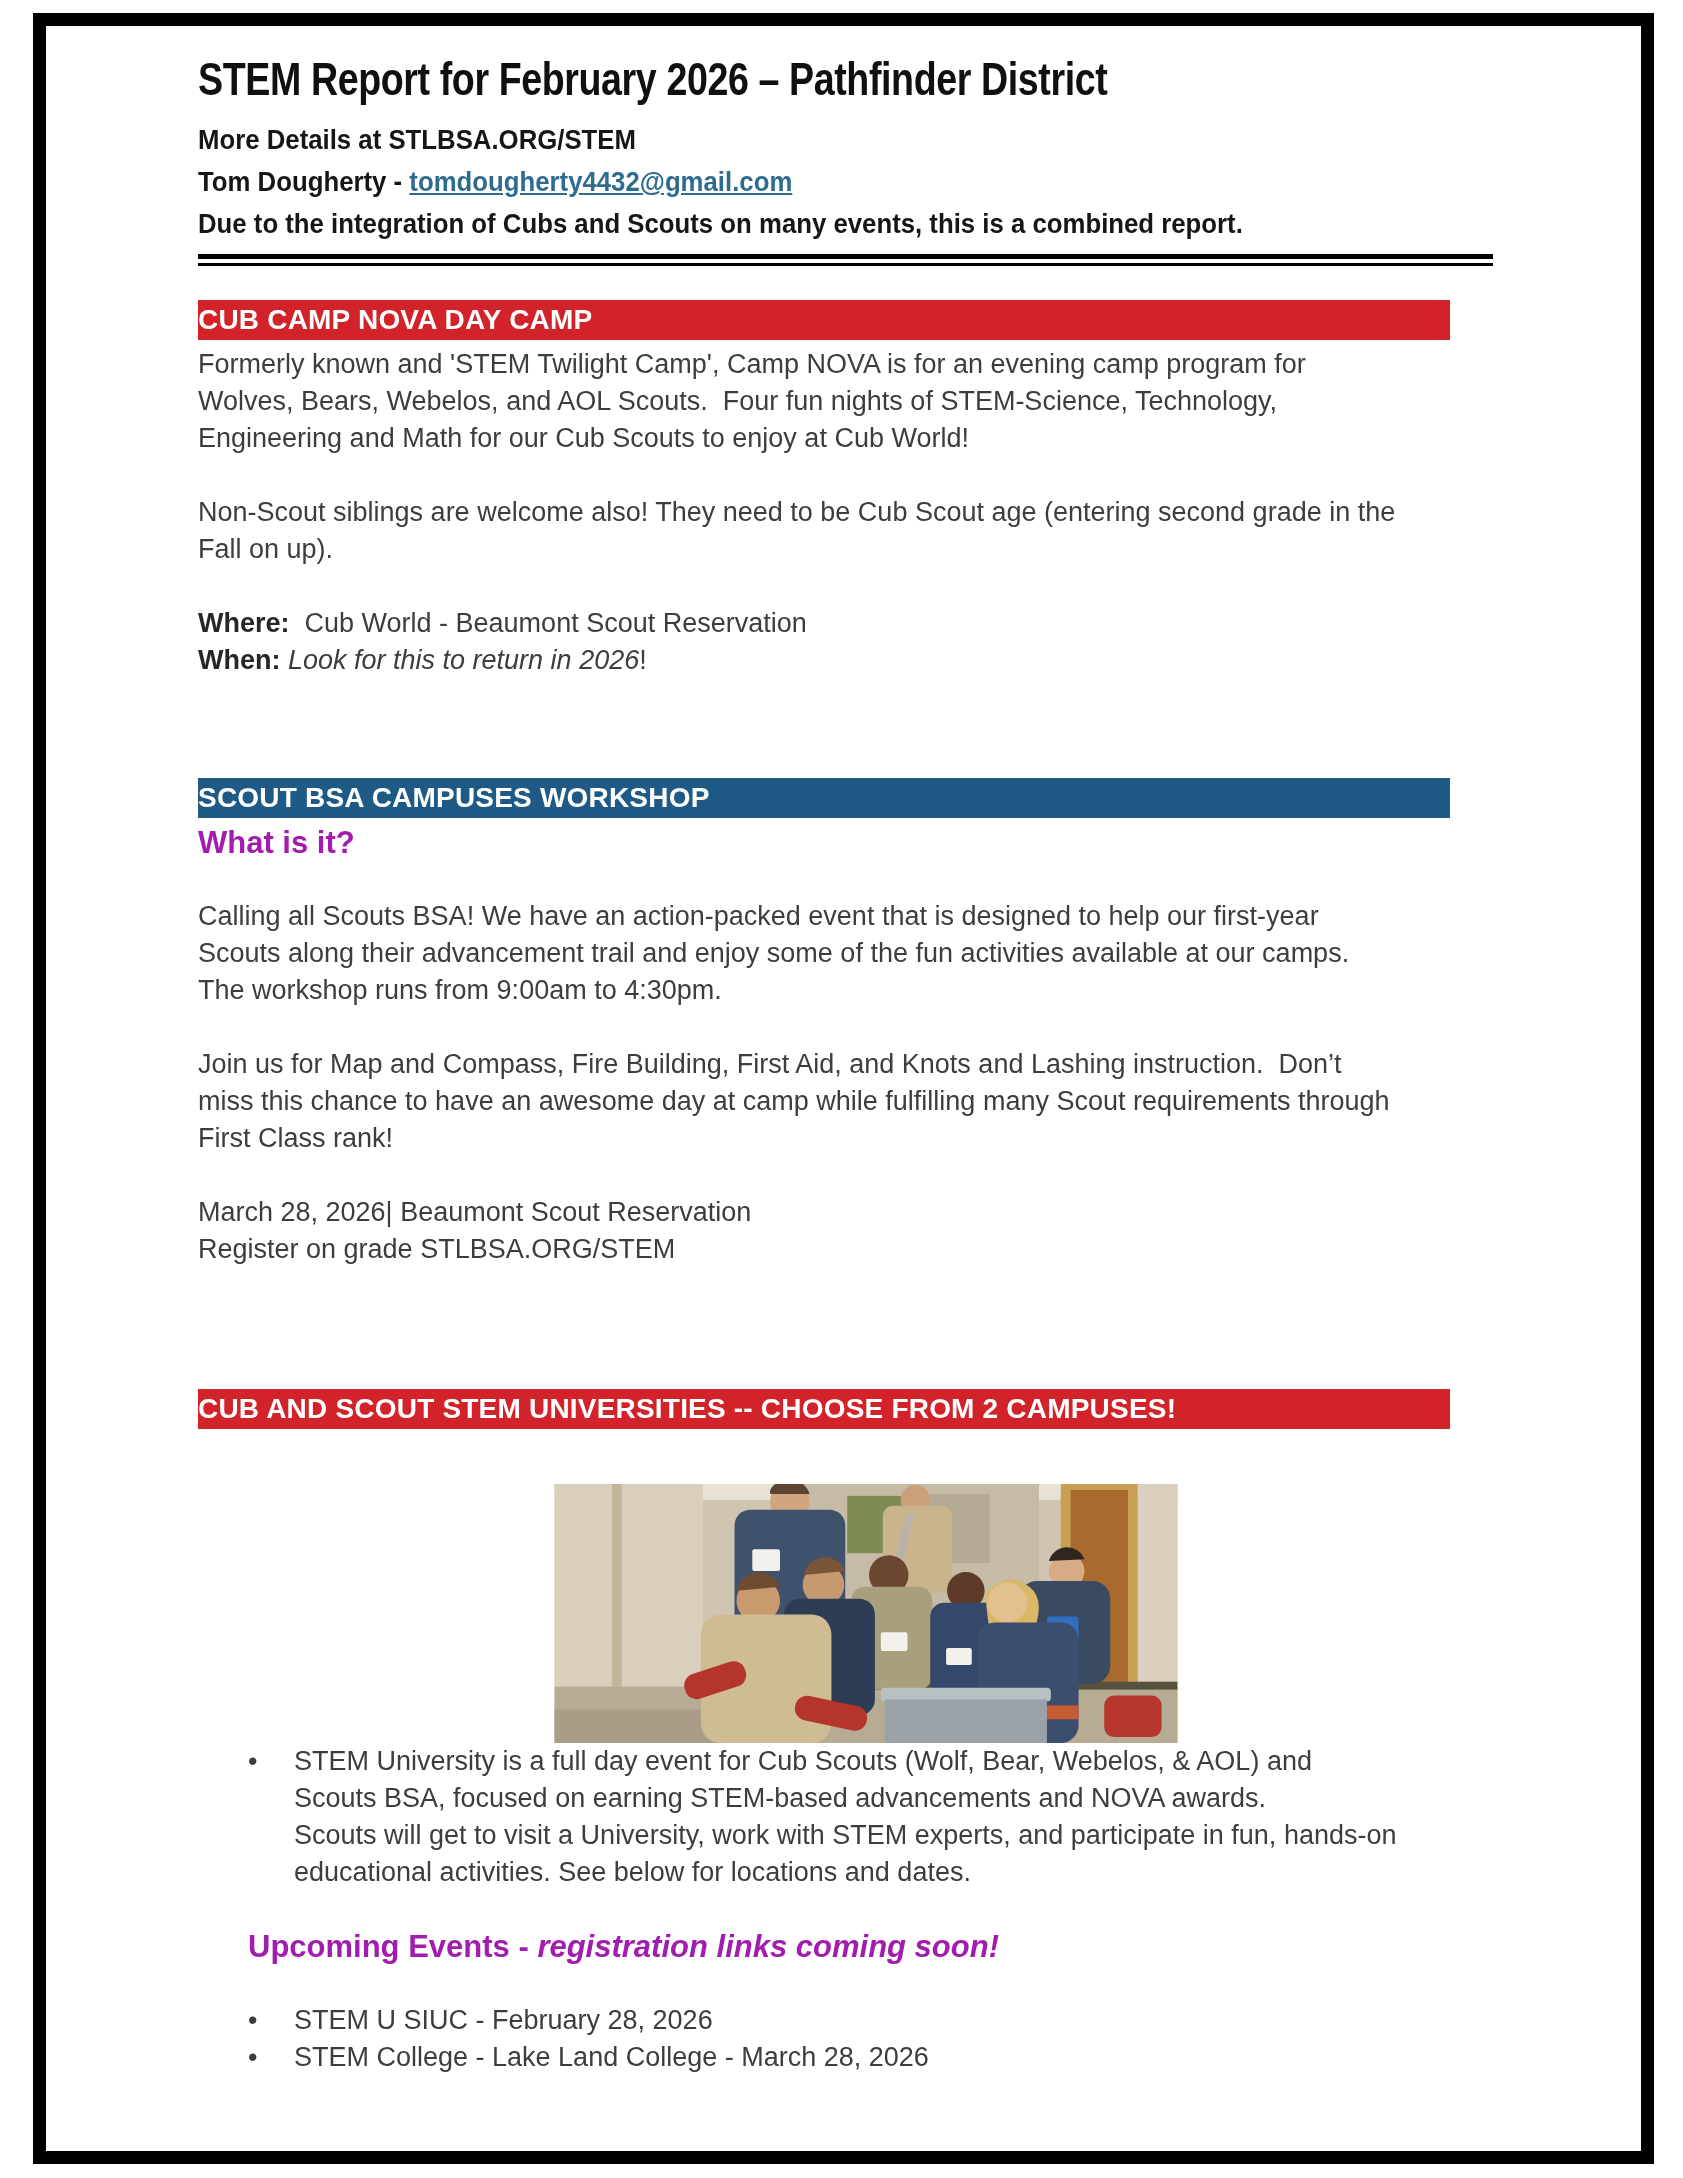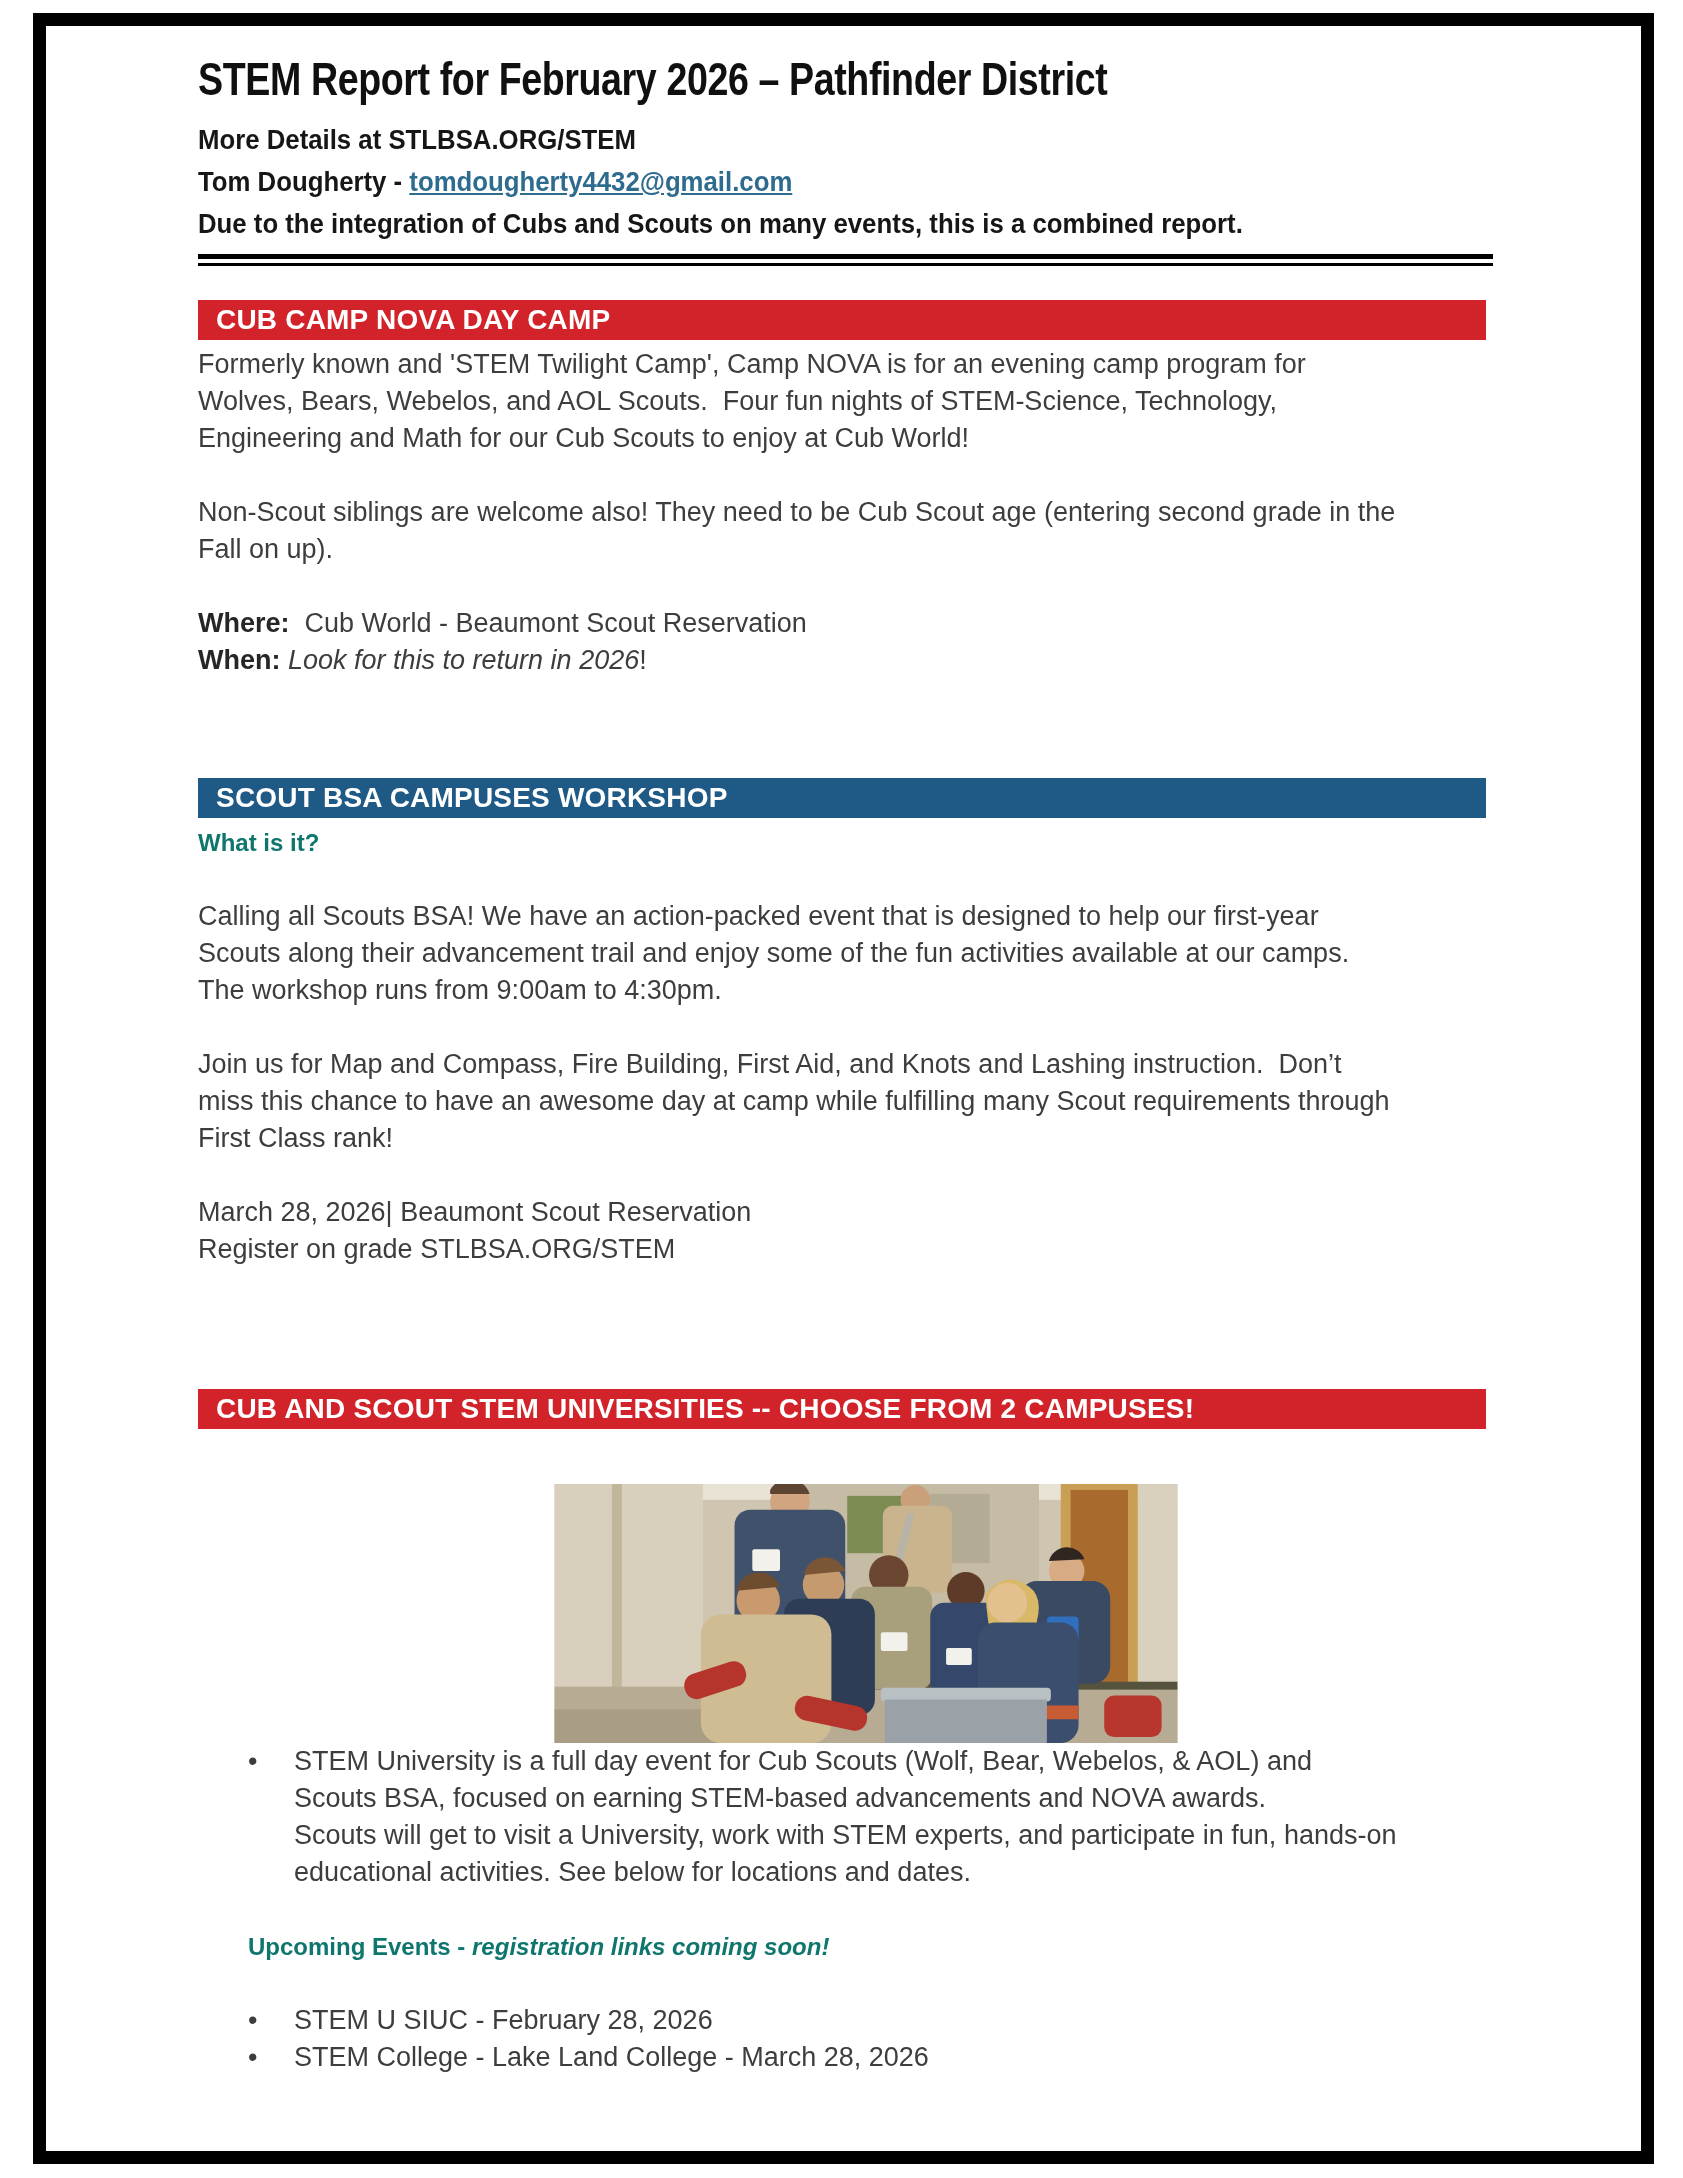--- a/index.html
+++ b/index.html
@@ -22,32 +22,32 @@
     font-size:28px;font-weight:bold;color:#161616;line-height:40px;margin:0;
     transform:scaleX(0.92);transform-origin:left center;white-space:pre;
   }
   .hdr-contact{margin-top:2px;}
   .email-link{color:#2E6C8F;text-decoration:underline;font-weight:bold;cursor:pointer;}
   .rule-wrap{margin-top:10px;width:1295px;}
   .rule-thick{height:5px;background:#000;}
   .rule-thin{height:3px;background:#000;margin-top:4px;}
 
   .banner{
-    width:1252px;padding:4px 18px;color:#fff;font-weight:bold;font-size:28px;
+    width:1252px;padding:4px 0;color:#fff;font-weight:bold;font-size:28px;
     line-height:32px;white-space:pre;letter-spacing:0.2px;
   }
   .banner-red{background:#D2232A;}
   .banner-blue{background:#1F5A87;}
 
   .para{
     font-size:27px;line-height:37px;color:#3D3D3D;white-space:pre-wrap;margin:0;
   }
   .para + .para{margin-top:37px;}
   .mt-line{margin-top:37px;}
-  .sub-heading{font-size:24px;line-height:37px;font-weight:bold;color:#0f766e;white-space:pre;margin:0;}
+  .sub-heading{font-size:31px;line-height:37px;font-weight:bold;color:#a21caf;white-space:pre;margin:0;}
 
   .section-nova{margin-top:34px;}
   .nova-body{margin-top:6px;}
   .wherewhen{margin-top:37px;font-size:27px;line-height:37px;color:#3D3D3D;}
   .ww-label{font-weight:bold;color:#262626;}
   .italic{font-style:italic;}
 
   .section-voyageur{margin-top:99px;}
   .section-univ{margin-top:121px;}
 

